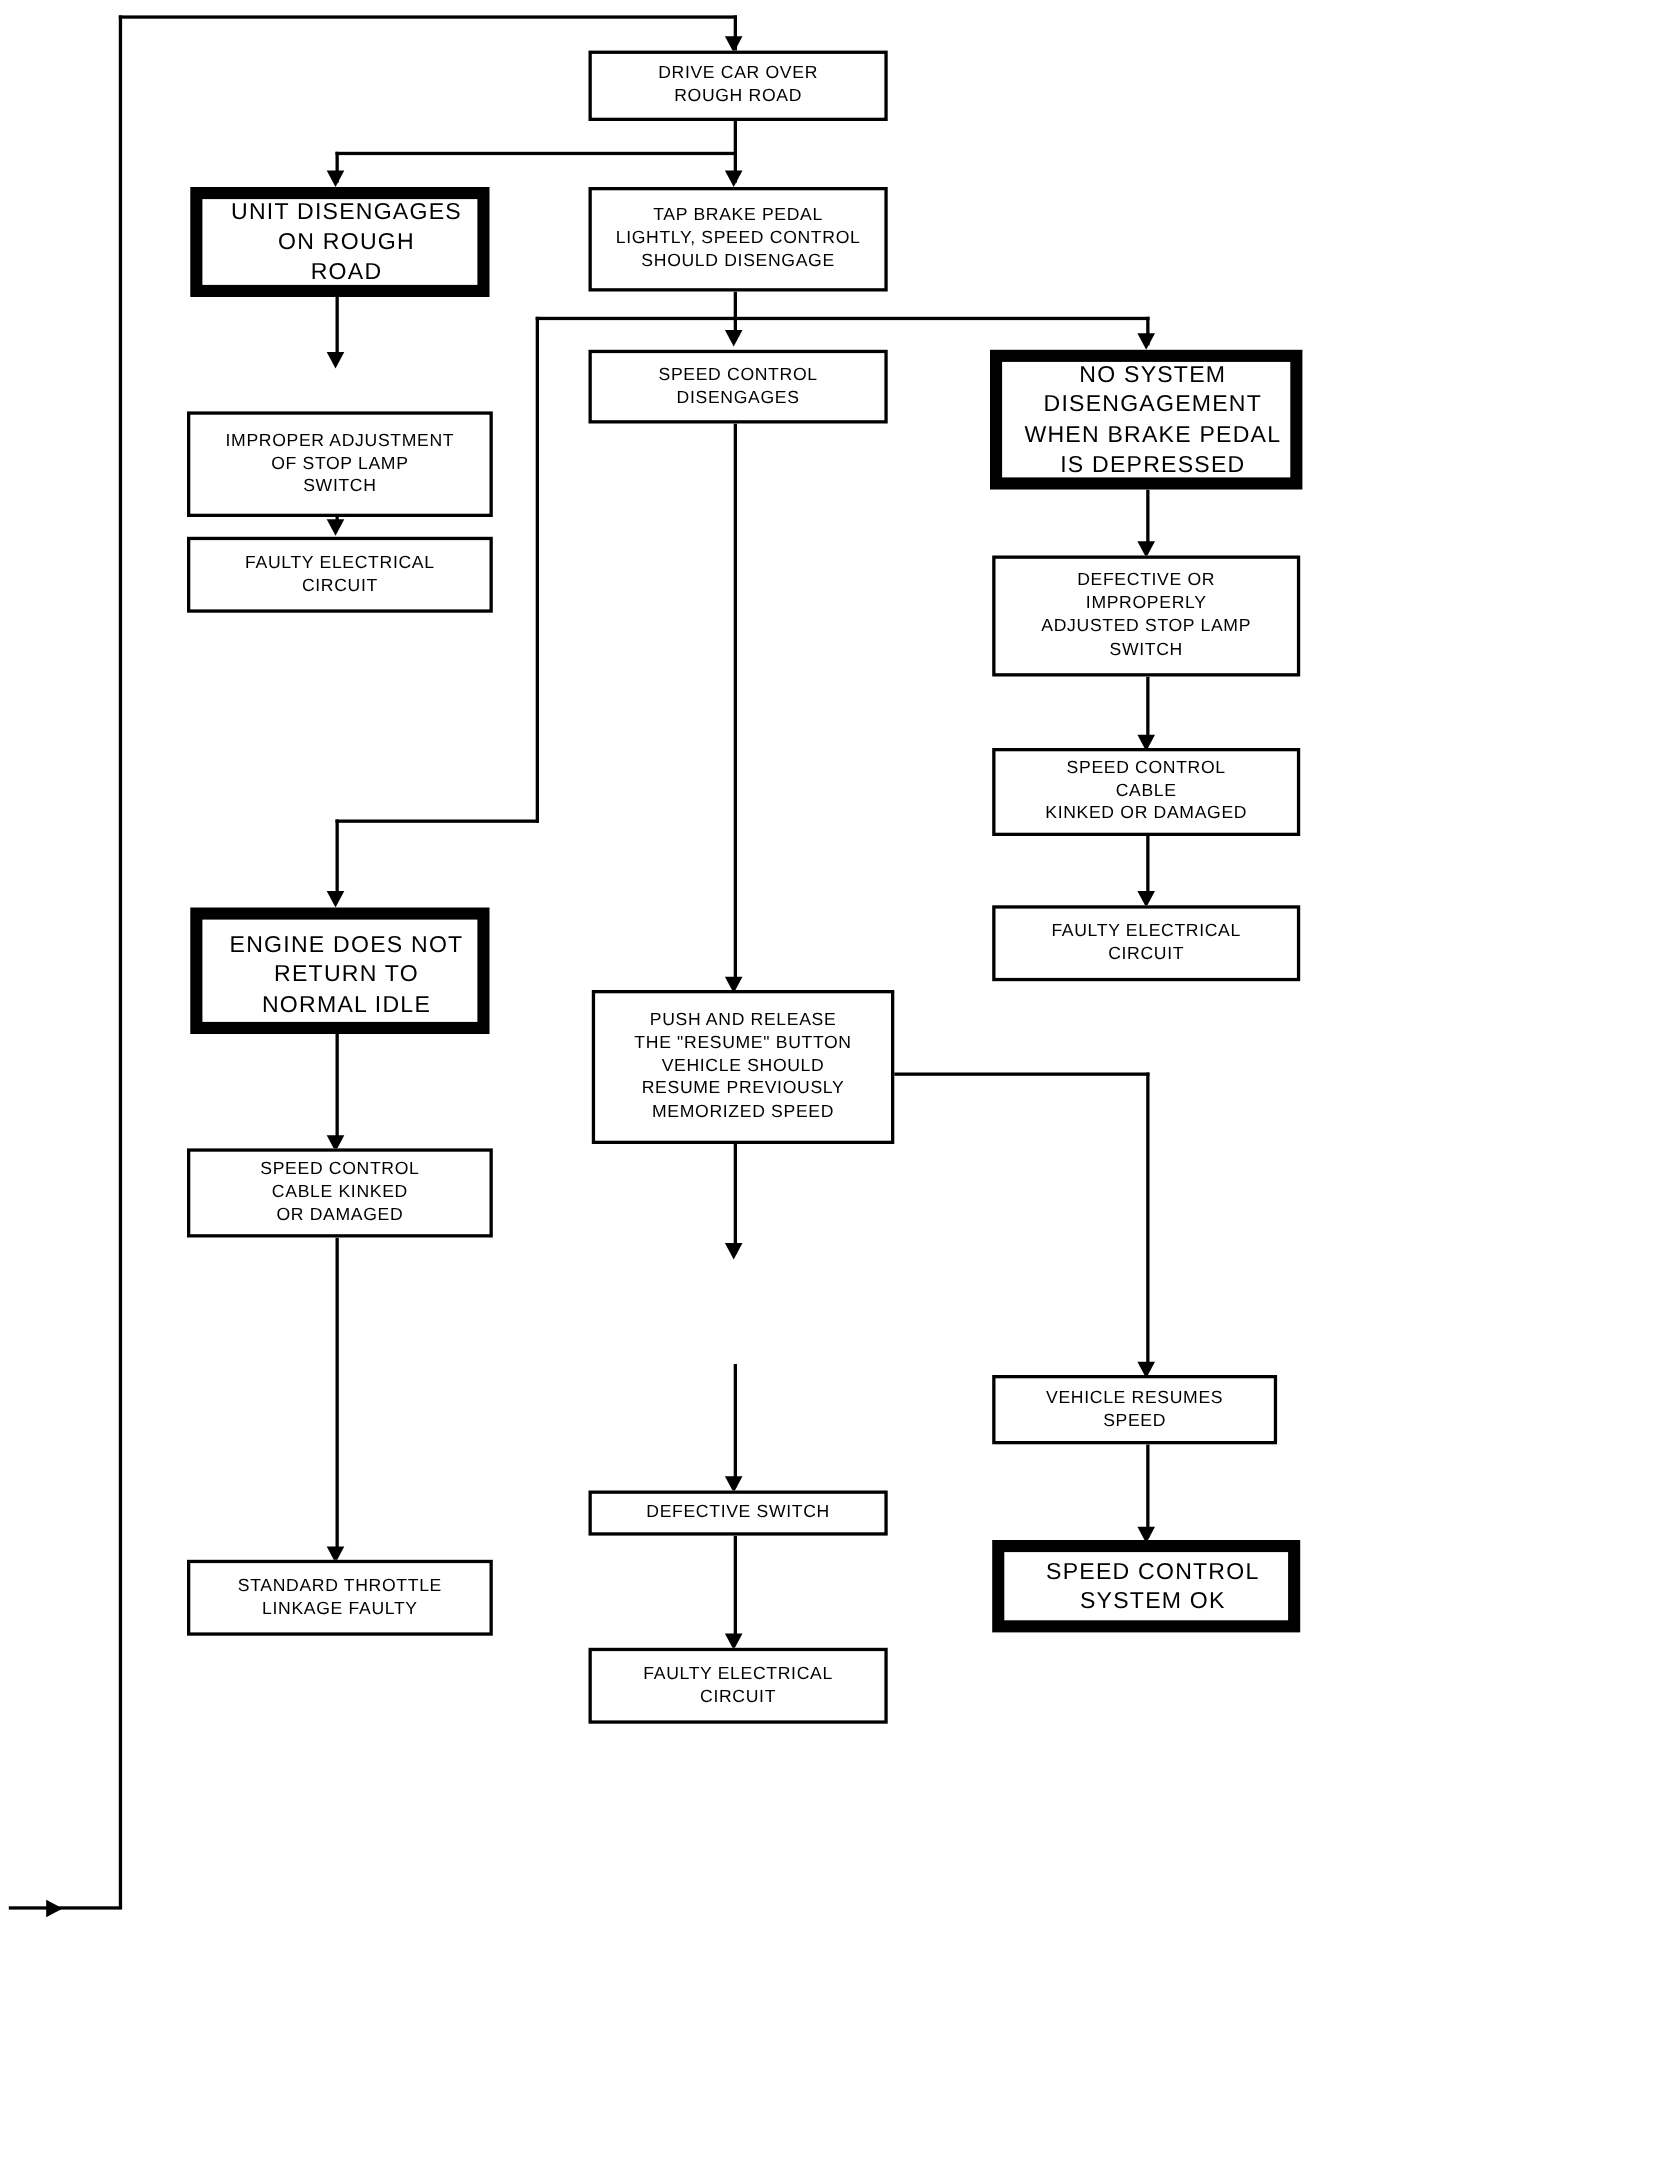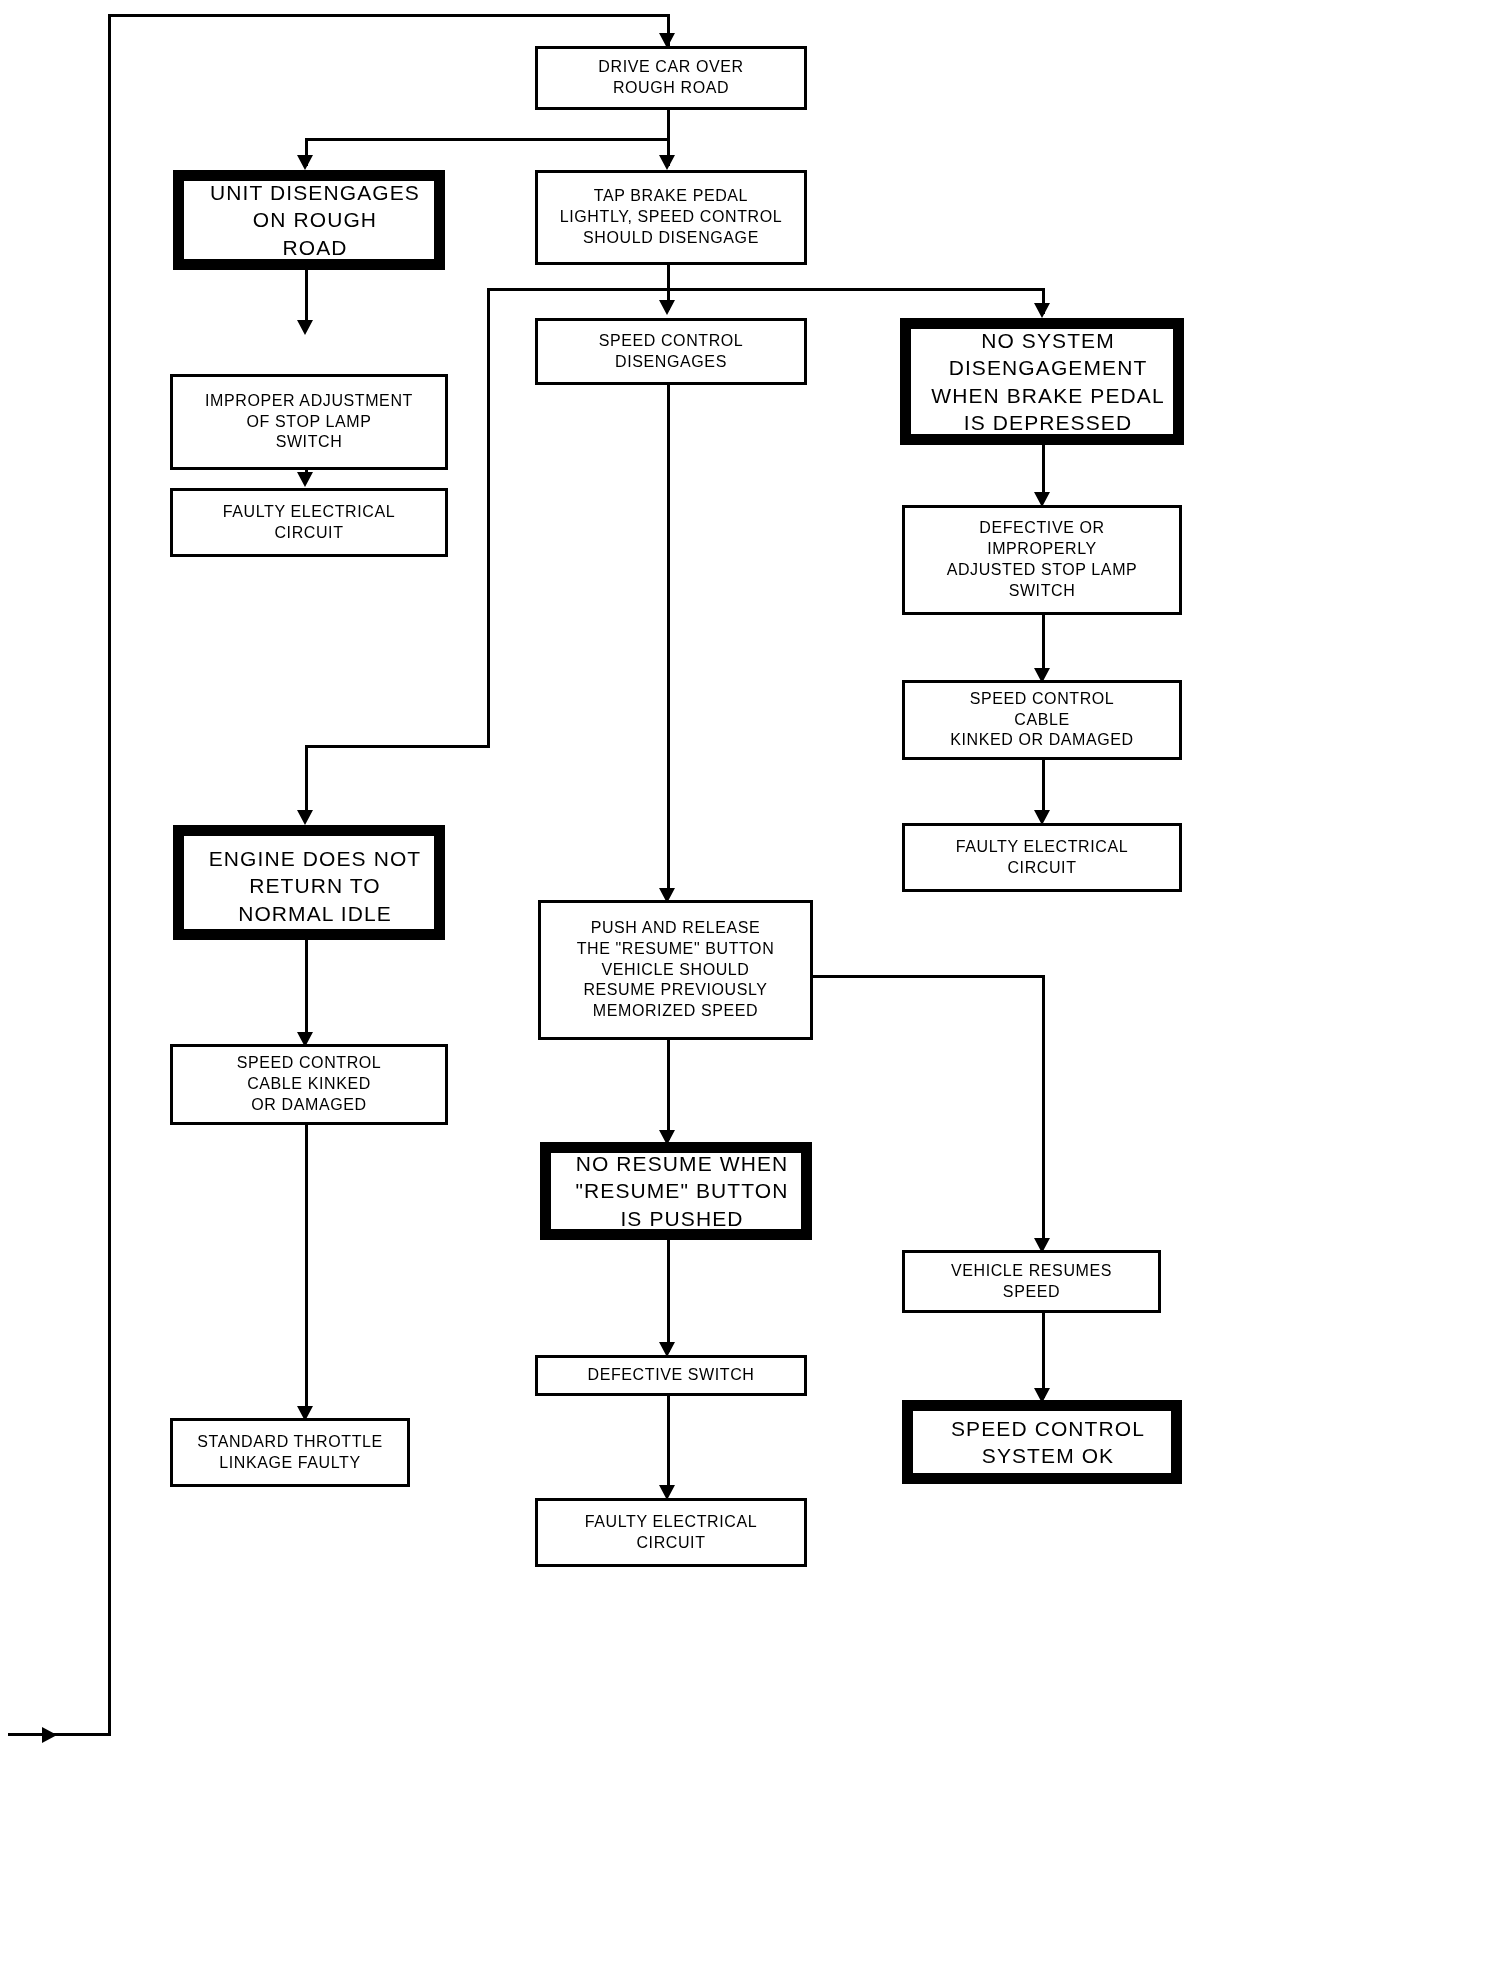--- a/index.html
+++ b/index.html
@@ -216,36 +216,31 @@
 RESUME PREVIOUSLY
 MEMORIZED SPEED</span>
   </div>
 
   <div class="box plain" style="left:170px; top:1044px; width:278px; height:81px;">
     <span class="txt">SPEED CONTROL
 CABLE KINKED
 OR DAMAGED</span>
   </div>
 
-  <div class="box heavy" style="left:540px; top:1142px; width:272px; height:98px;">
-    <span class="txt">NO RESUME WHEN
-"RESUME" BUTTON
-IS PUSHED</span>
-  </div>
 
   <div class="box plain" style="left:902px; top:1250px; width:259px; height:63px;">
     <span class="txt">VEHICLE RESUMES
 SPEED</span>
   </div>
 
   <div class="box plain" style="left:535px; top:1355px; width:272px; height:41px;">
     <span class="txt">DEFECTIVE SWITCH</span>
   </div>
 
-  <div class="box plain" style="left:170px; top:1418px; width:240px; height:69px;">
+  <div class="box plain" style="left:170px; top:1418px; width:278px; height:69px;">
     <span class="txt">STANDARD THROTTLE
 LINKAGE FAULTY</span>
   </div>
 
   <div class="box heavy" style="left:902px; top:1400px; width:280px; height:84px;">
     <span class="txt">SPEED CONTROL
 SYSTEM OK</span>
   </div>
 
   <div class="box plain" style="left:535px; top:1498px; width:272px; height:69px;">

